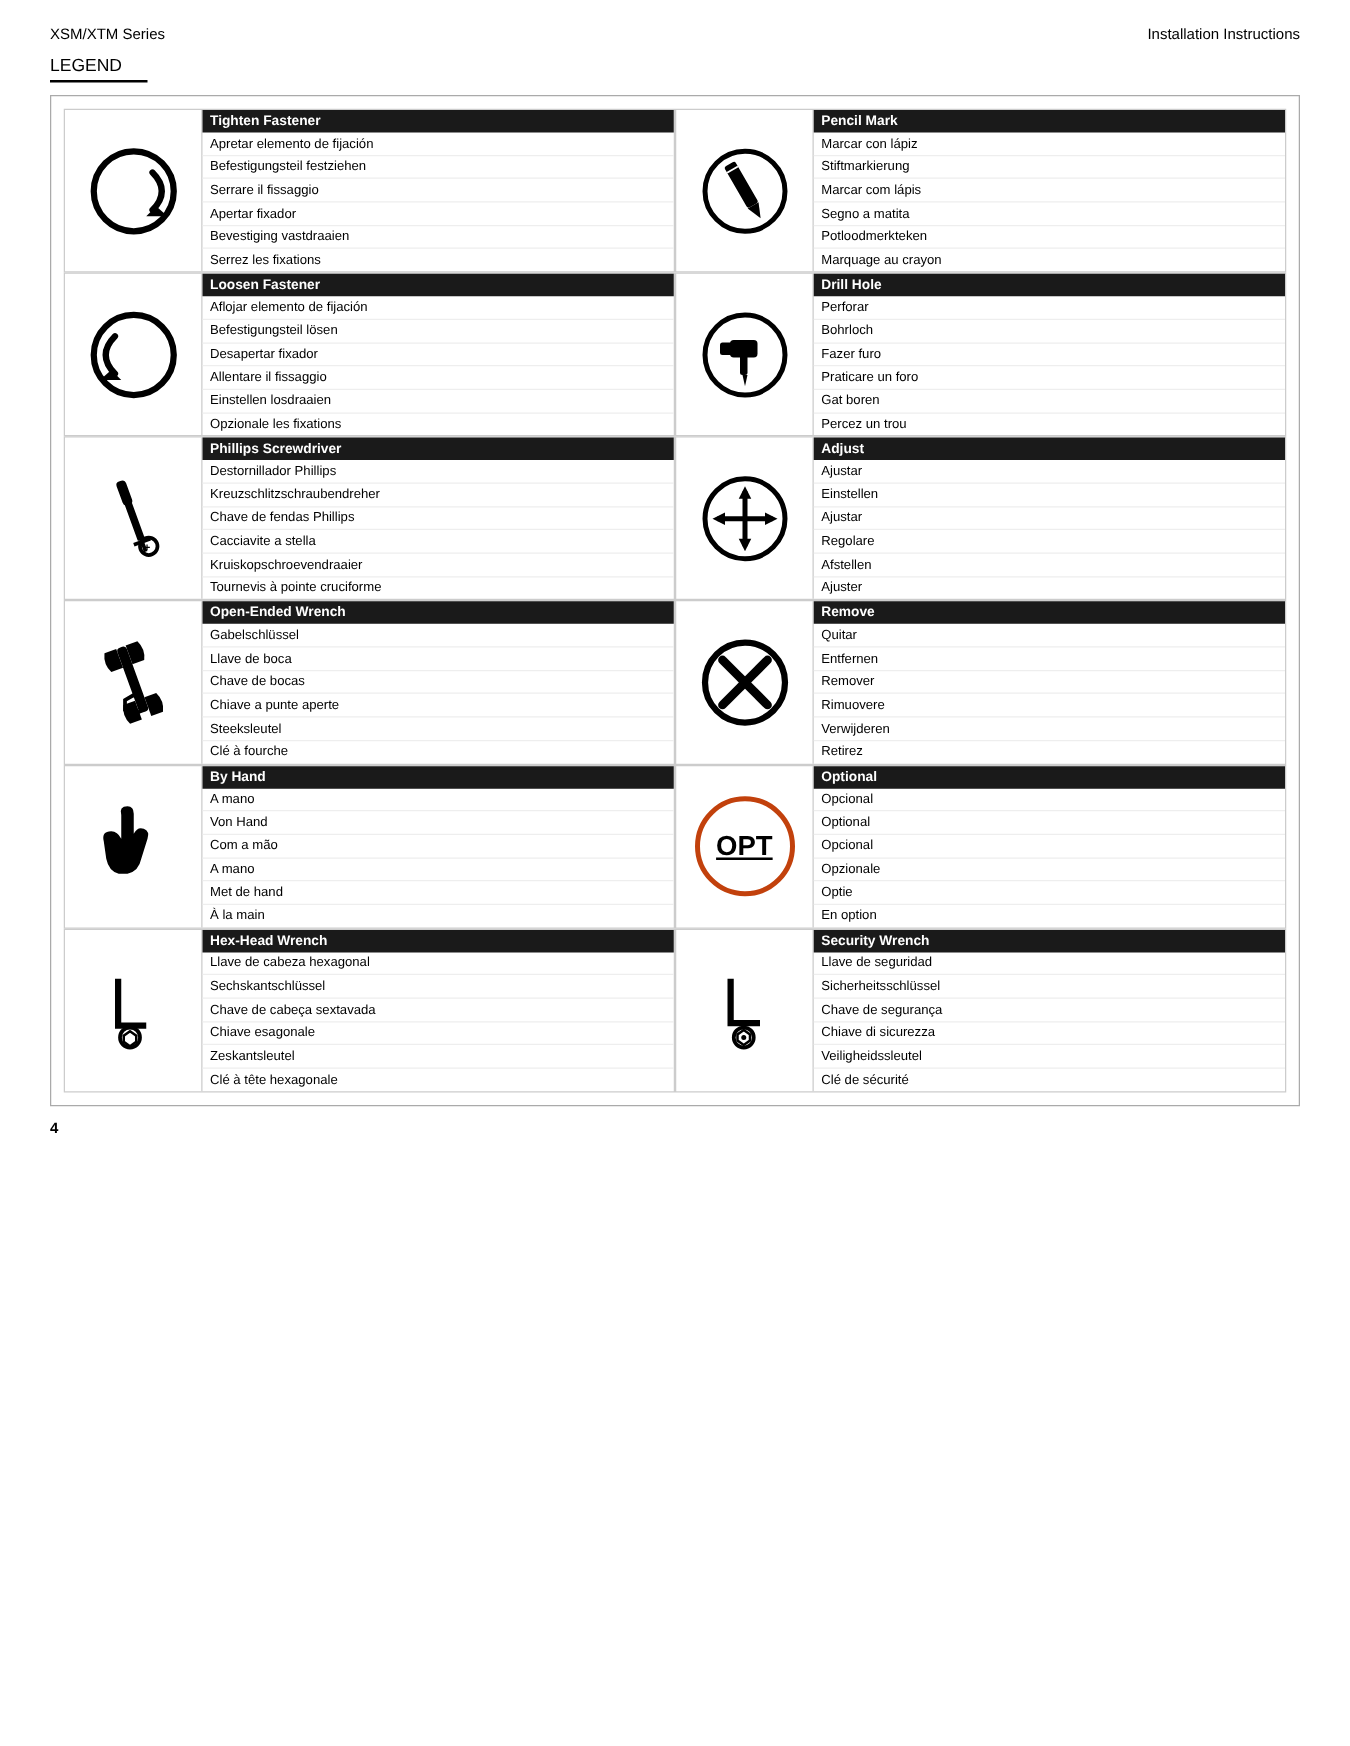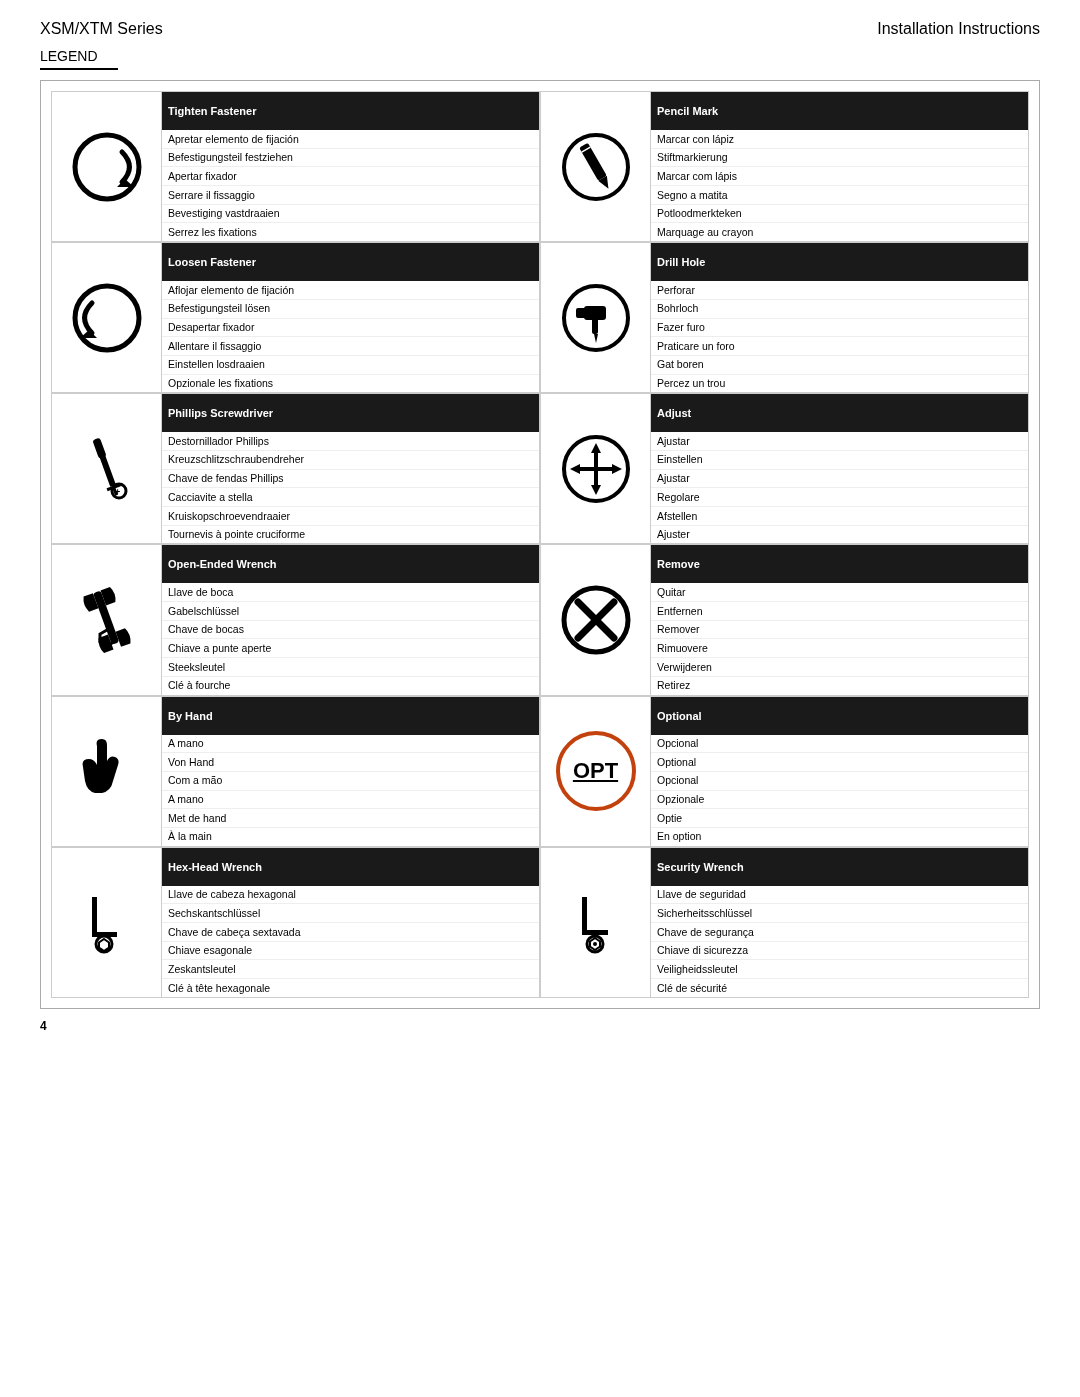--- a/index.html
+++ b/index.html
@@ -10,21 +10,21 @@
       color: #000;
       width: 1080px;
       min-height: 1397px;
       padding: 20px 40px;
     }
     .page-header {
       display: flex;
       justify-content: space-between;
       align-items: flex-start;
       margin-bottom: 10px;
-      font-size: 16px;
+      font-size: 12px;
     }
     .page-header .series-title { font-weight: normal; }
     .page-header .doc-title { font-weight: normal; }
     .section-title {
       font-size: 14px;
       font-weight: normal;
       border-bottom: 2px solid #000;
       padding-bottom: 4px;
       margin-bottom: 10px;
       display: inline-block;
@@ -60,21 +60,21 @@
     }
     .text-area {
       flex: 1;
       padding: 0;
     }
     .term-header {
       background: #1a1a1a;
       color: #fff;
       font-weight: bold;
       font-size: 11px;
-      padding: 13px 6px;
+      padding: 3px 6px;
     }
     .term-translation {
       font-size: 10.5px;
       padding: 1.5px 6px;
       border-bottom: 1px solid #eee;
       line-height: 1.4;
     }
     .term-translation:last-child { border-bottom: none; }
     .page-number {
       font-weight: bold;
@@ -120,22 +120,22 @@
           <svg class="icon-svg" viewBox="0 0 80 80" xmlns="http://www.w3.org/2000/svg">
         <circle cx="40" cy="40" r="32" fill="none" stroke="#000" stroke-width="5"></circle>
         <path d="M55 25 Q70 40 55 55" fill="none" stroke="#000" stroke-width="5" stroke-linecap="round"></path>
         <polygon points="58,52 67,60 50,60" fill="#000"></polygon>
       </svg>
         </div>
         <div class="text-area">
           <div class="term-header">Tighten Fastener</div>
           <div class="term-translation">Apretar elemento de fijación</div>
           <div class="term-translation">Befestigungsteil festziehen</div>
+          <div class="term-translation">Serrare il fissaggio</div>
           <div class="term-translation">Apertar fixador</div>
-          <div class="term-translation">Serrare il fissaggio</div>
           <div class="term-translation">Bevestiging vastdraaien</div>
           <div class="term-translation">Serrez les fixations</div>
         </div>
       </div>
       <div class="legend-cell">
         <div class="icon-area">
           <svg class="icon-svg" viewBox="0 0 80 80" xmlns="http://www.w3.org/2000/svg">
         <circle cx="40" cy="40" r="32" fill="none" stroke="#000" stroke-width="4"></circle>
         <g transform="rotate(-30, 40, 40)">
           <rect x="35" y="15" width="10" height="38" rx="2" fill="#000"></rect>
@@ -252,22 +252,22 @@
           <path d="M54,10 Q58,18 54,26 L44,26 L44,10 Z" fill="#000"></path>
           <path d="M26,54 Q22,62 26,70 L36,70 L36,54 Z" fill="#000"></path>
           <path d="M54,54 Q58,62 54,70 L44,70 L44,54 Z" fill="#000"></path>
         </g>
 
         <polygon points="40,50 47,54 47,62 40,66 33,62 33,54" fill="none" stroke="#000" stroke-width="3"></polygon>
       </svg>
         </div>
         <div class="text-area">
           <div class="term-header">Open-Ended Wrench</div>
+          <div class="term-translation">Gabelschlüssel</div>
           <div class="term-translation">Llave de boca</div>
-          <div class="term-translation">Gabelschlüssel</div>
           <div class="term-translation">Chave de bocas</div>
           <div class="term-translation">Chiave a punte aperte</div>
           <div class="term-translation">Steeksleutel</div>
           <div class="term-translation">Clé à fourche</div>
         </div>
       </div>
       <div class="legend-cell">
         <div class="icon-area">
           <svg class="icon-svg" viewBox="0 0 80 80" xmlns="http://www.w3.org/2000/svg">
         <circle cx="40" cy="40" r="32" fill="none" stroke="#000" stroke-width="5"></circle>

